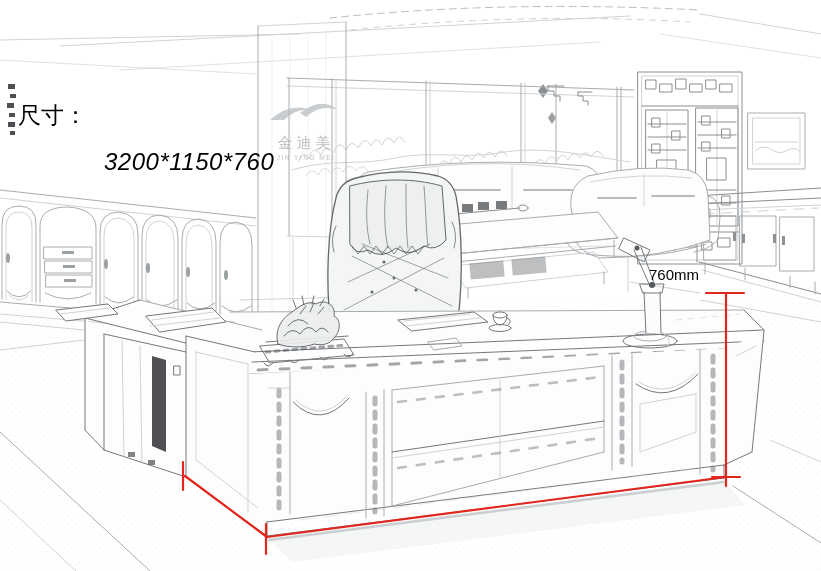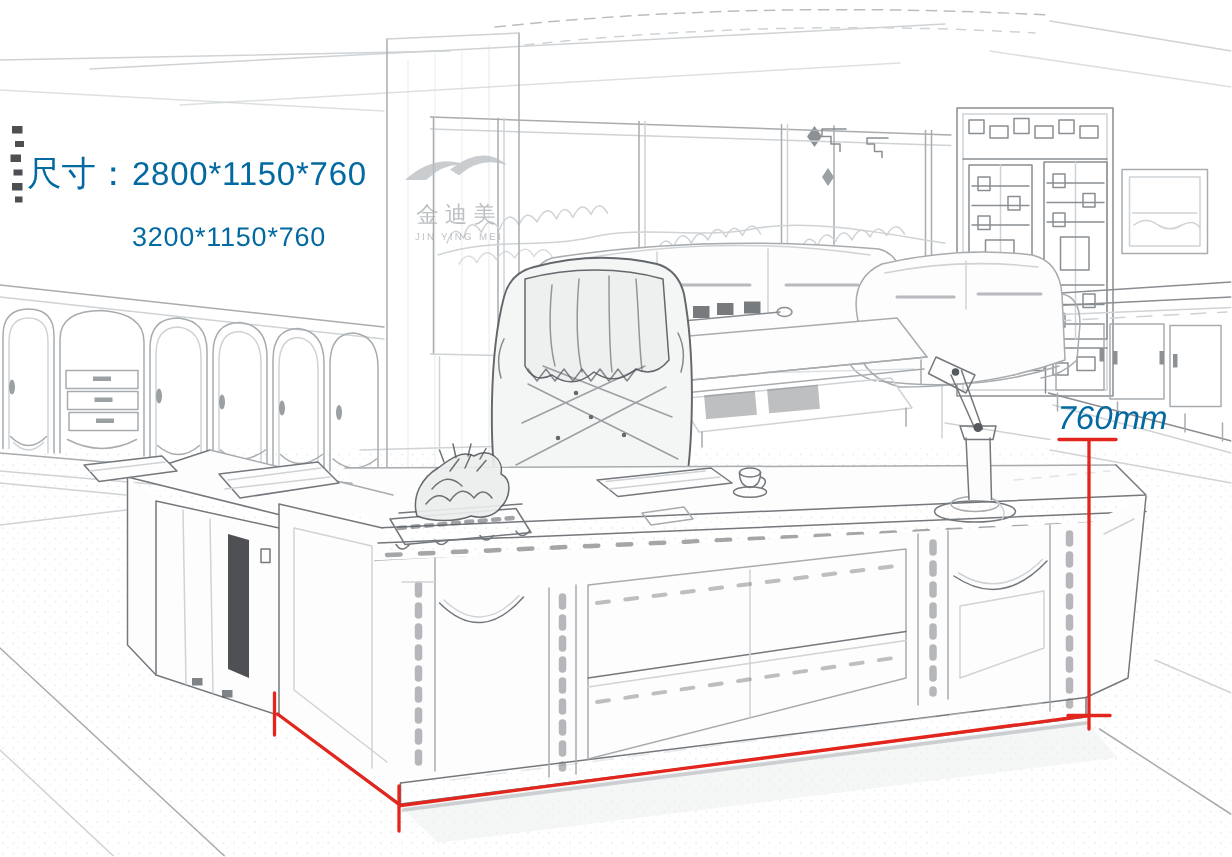--- a/index.html
+++ b/index.html
@@ -1,19 +1,19 @@
 <!DOCTYPE html>
 <html><head>
 <meta charset="utf-8">
 <style>
   html,body{margin:0;padding:0;background:#ffffff;}
   .stage{position:relative;width:821px;height:571px;background:#ffffff;overflow:hidden;
          font-family:"Liberation Sans",sans-serif;}
   .stage svg{position:absolute;left:0;top:0;}
-  .dim{position:absolute;color:#0369a1;white-space:nowrap;line-height:1.1;
+  .dim{position:absolute;color:#000000;white-space:nowrap;line-height:1.1;
        font-family:"Liberation Sans",sans-serif;}
   
   .sl{stroke:#cfd3d6;fill:none}
   .sm{stroke:#a8acaf;fill:none}
   .sd{stroke:#8a8e92;fill:none}
   .sdd{stroke:#74787c;fill:none}
   .sk{stroke:#565a5e;fill:none}
   .fw{fill:#fdfdfe}
   .dash1{stroke:#4a4e52;stroke-width:3;stroke-dasharray:9 13;opacity:.5;fill:none}
   .dash2{stroke:#6d7175;stroke-width:2.6;stroke-dasharray:8 11;opacity:.45;fill:none}
@@ -377,16 +377,15 @@
     <path class="red" d="M706,293 H744"></path>
     <path class="red" d="M712,477 H740"></path>
     <path class="red" d="M267,537 L726,477"></path>
     <path class="red" d="M185,476 L267,537"></path>
     <path class="red" d="M183,462 V490"></path>
     <path class="red" d="M266,524 V554"></path>
   </g>
 </svg>
 
   <div class="dim" style="left:18px;top:103px;font-size:23px;">尺寸：</div>
-  <div class="dim" style="left:88px;top:104px;font-size:22px;letter-spacing:.5px;">2800*1150*760</div>
-  <div class="dim" style="left:88px;top:149px;font-size:18px;letter-spacing:.5px;">3200*1150*760</div>
-  <div class="dim" style="left:705px;top:267px;font-size:22px;font-style:italic;">760mm</div>
+  <div class="dim" style="left:104px;top:149px;font-size:24px;letter-spacing:.5px;font-style:italic;">3200*1150*760</div>
+  <div class="dim" style="left:649px;top:267px;font-size:15px;">760mm</div>
 </div>
 
 </body></html>

